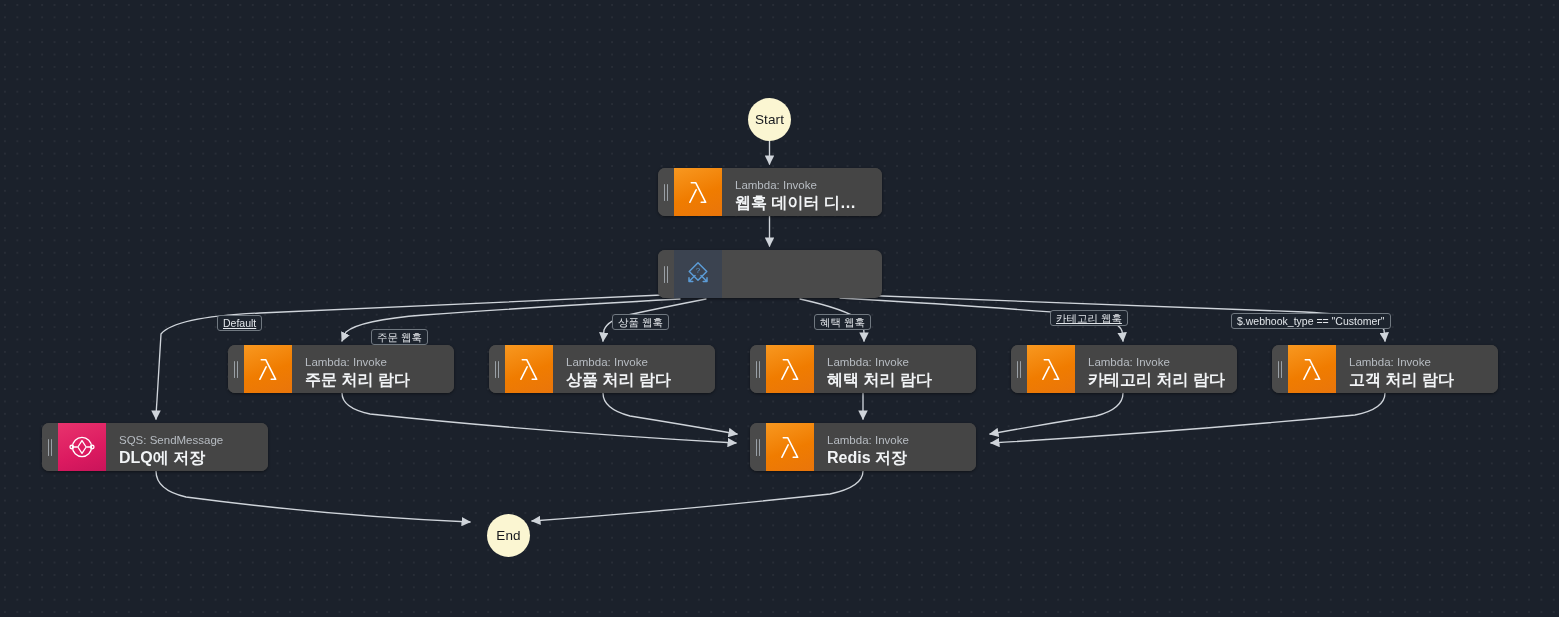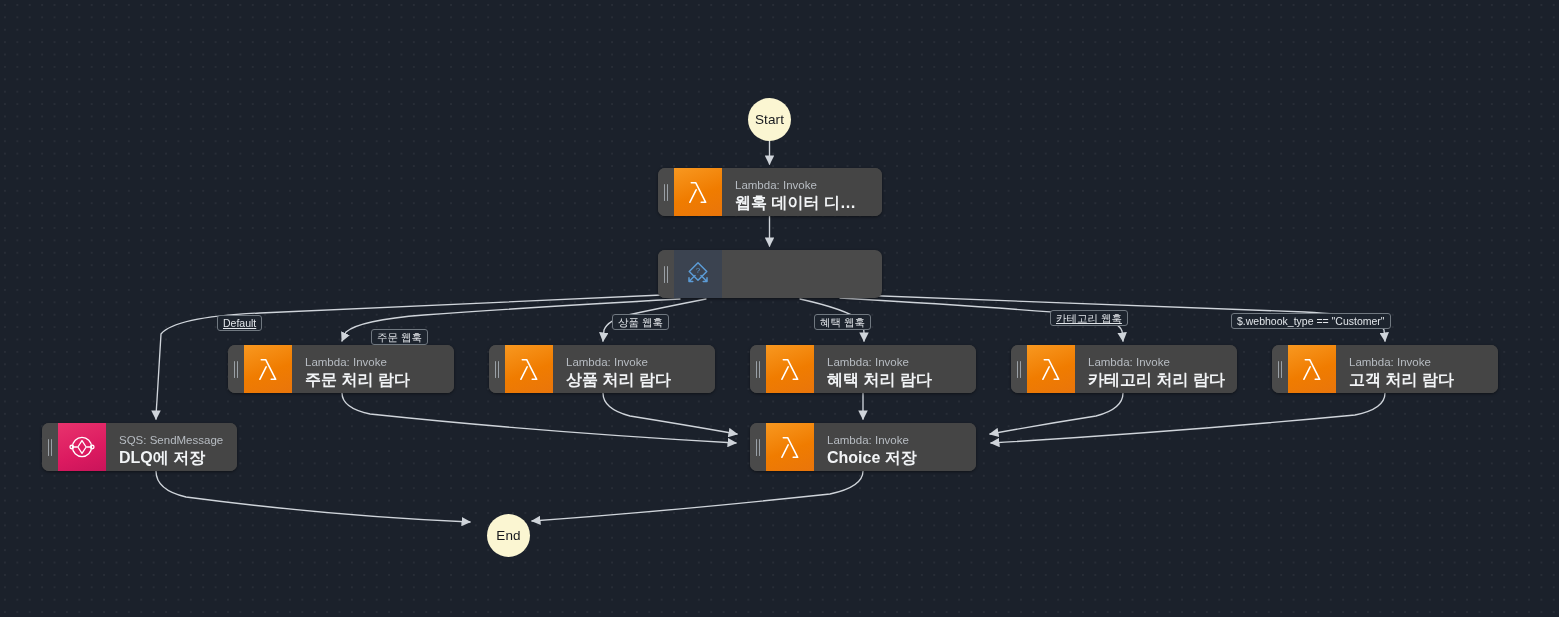--- a/index.html
+++ b/index.html
@@ -304,21 +304,21 @@
         <path d="M5.6 3.3h3.9l8.9 17.4h-4.0"></path>
         <path d="M9.9 9.6 4.3 20.7"></path>
       </svg>
     </div>
     <div class="body">
       <div class="kind">Lambda: Invoke</div>
       <div class="title">고객 처리 람다</div>
     </div>
   </div>
 
-  <div class="node" style="left:42px; top:423px; width:195px;">
+  <div class="node" style="left:42px; top:423px; width:226px;">
     <div class="grip">
         <i></i>
         <i></i>
       </div>
     <div class="icon-tile sqs">
       <svg width="30" height="30" viewBox="0 0 26 26" fill="none" stroke="#fff" stroke-width="1.15" stroke-linejoin="round" stroke-linecap="round">
         <circle cx="13" cy="13" r="8.3"></circle>
         <path d="M13 7.4 16.6 13 13 18.6 9.4 13 Z"></path>
         <circle cx="4.1" cy="13" r="1.5"></circle>
         <circle cx="21.9" cy="13" r="1.5"></circle>
@@ -337,21 +337,21 @@
         <i></i>
       </div>
     <div class="icon-tile lambda">
       <svg width="27" height="27" viewBox="0 0 24 24" fill="none" stroke="#fff" stroke-width="1.4" stroke-linejoin="round" stroke-linecap="round">
         <path d="M5.6 3.3h3.9l8.9 17.4h-4.0"></path>
         <path d="M9.9 9.6 4.3 20.7"></path>
       </svg>
     </div>
     <div class="body">
       <div class="kind">Lambda: Invoke</div>
-      <div class="title">Choice 저장</div>
+      <div class="title">Redis 저장</div>
     </div>
   </div>
 
   <div class="chip" style="left:217px; top:315px;text-decoration:underline;">Default</div>
   <div class="chip" style="left:371px; top:305px;margin-top:24px;">주문 웹훅</div>
   <div class="chip" style="left:612px; top:314px;">상품 웹훅</div>
   <div class="chip" style="left:814px; top:314px;">혜택 웹훅</div>
   <div class="chip" style="left:1050px; top:310px;text-decoration:underline;">카테고리 웹훅</div>
   <div class="chip" style="left:1231px; top:313px;">$.webhook_type == "Customer"</div>
 

